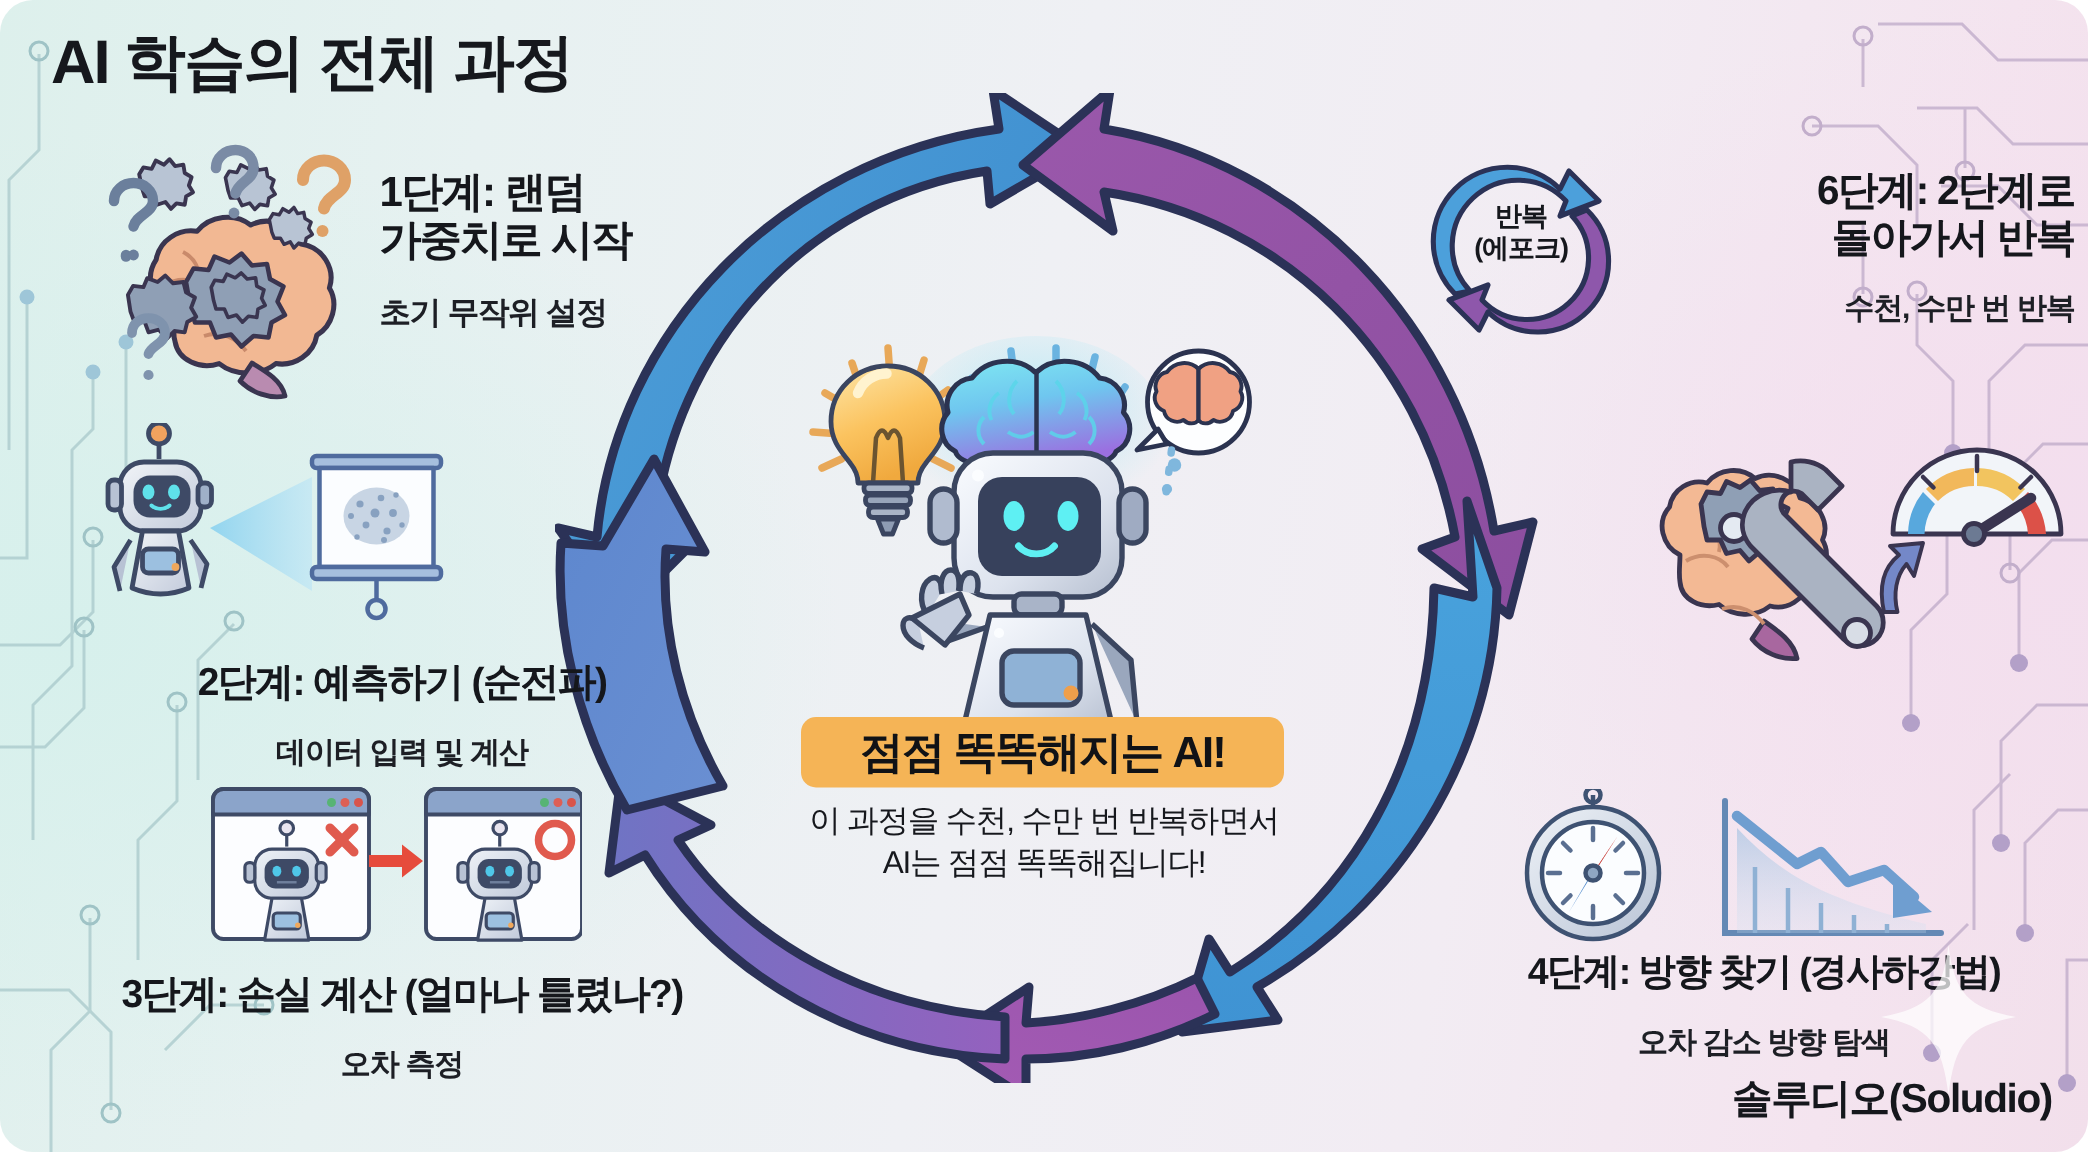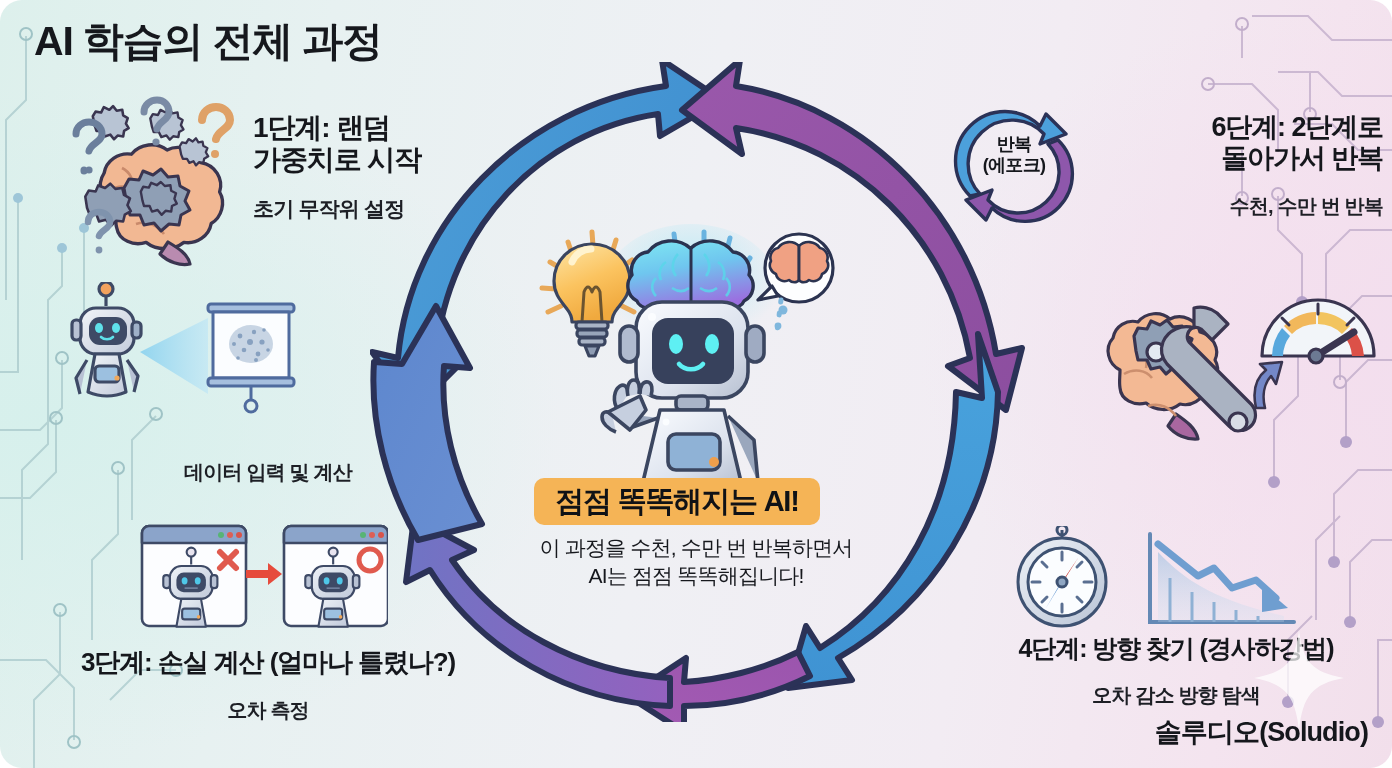--- a/index.html
+++ b/index.html
@@ -67,21 +67,21 @@
   #loop .loop-label {
     position:absolute; left:0; top:34px; width:132px; text-align:center;
     font-size:18px; font-weight:700; color:#15171c; line-height:1.18;
     letter-spacing:-0.7px; white-space:pre-line;
   }
 
   
   #center-art { position:absolute; left:506px; top:214px; width:360px; height:272px; }
 
   #badge {
-    position:absolute; left:534px; top:478px; width:286px; height:47px;
+    position:absolute; left:534px; top:478px; width:322px; height:47px;
     background:#f5b456; border-radius:10px;
     display:flex; align-items:center; justify-content:center;
   }
   #badge span {
     font-size:29px; font-weight:700; color:#101216;
     letter-spacing:-1.2px; white-space:nowrap;
   }
   #center-caption {
     position:absolute; left:470px; top:534px; width:452px; text-align:center;
     font-size:21px; font-weight:400; color:#16181d;
@@ -335,20 +335,21 @@
       <rect x="4" y="38" width="9" height="20" rx="4" fill="#b8c2d4"></rect>
       <rect x="64" y="40" width="9" height="16" rx="4" fill="#9fb0c8"></rect>
       <path d="M27 72 L51 72 L58 110 Q39 118 20 110 Z" fill="url(#metal)"></path>
       <rect x="27" y="84" width="24" height="16" rx="4" fill="#9cc0e0"></rect>
       <circle cx="49" cy="96" r="2.6" fill="#f0a85c" stroke="none"></circle>
       <path d="M19 78 L8 96 L12 112" fill="#b8c2d4"></path>
       <path d="M59 78 L70 94 L66 110" fill="#b8c2d4"></path>
     </g>
   </svg>
   <div class="step" id="step2">
+    <div class="hl">2단계: 예측하기 (순전파)</div>
     <div class="sub">데이터 입력 및 계산</div>
   </div>
 
   <svg style="position:absolute; left:138px; top:522px; width:250px; height:112px;" viewBox="0 0 250 112">
     <defs>
       <linearGradient id="rmetal" x1="0" y1="0" x2="1" y2="1">
         <stop offset="0%" stop-color="#eef2f7"></stop>
           <stop offset="100%" stop-color="#c0c9da"></stop>
       </linearGradient>
     </defs>

